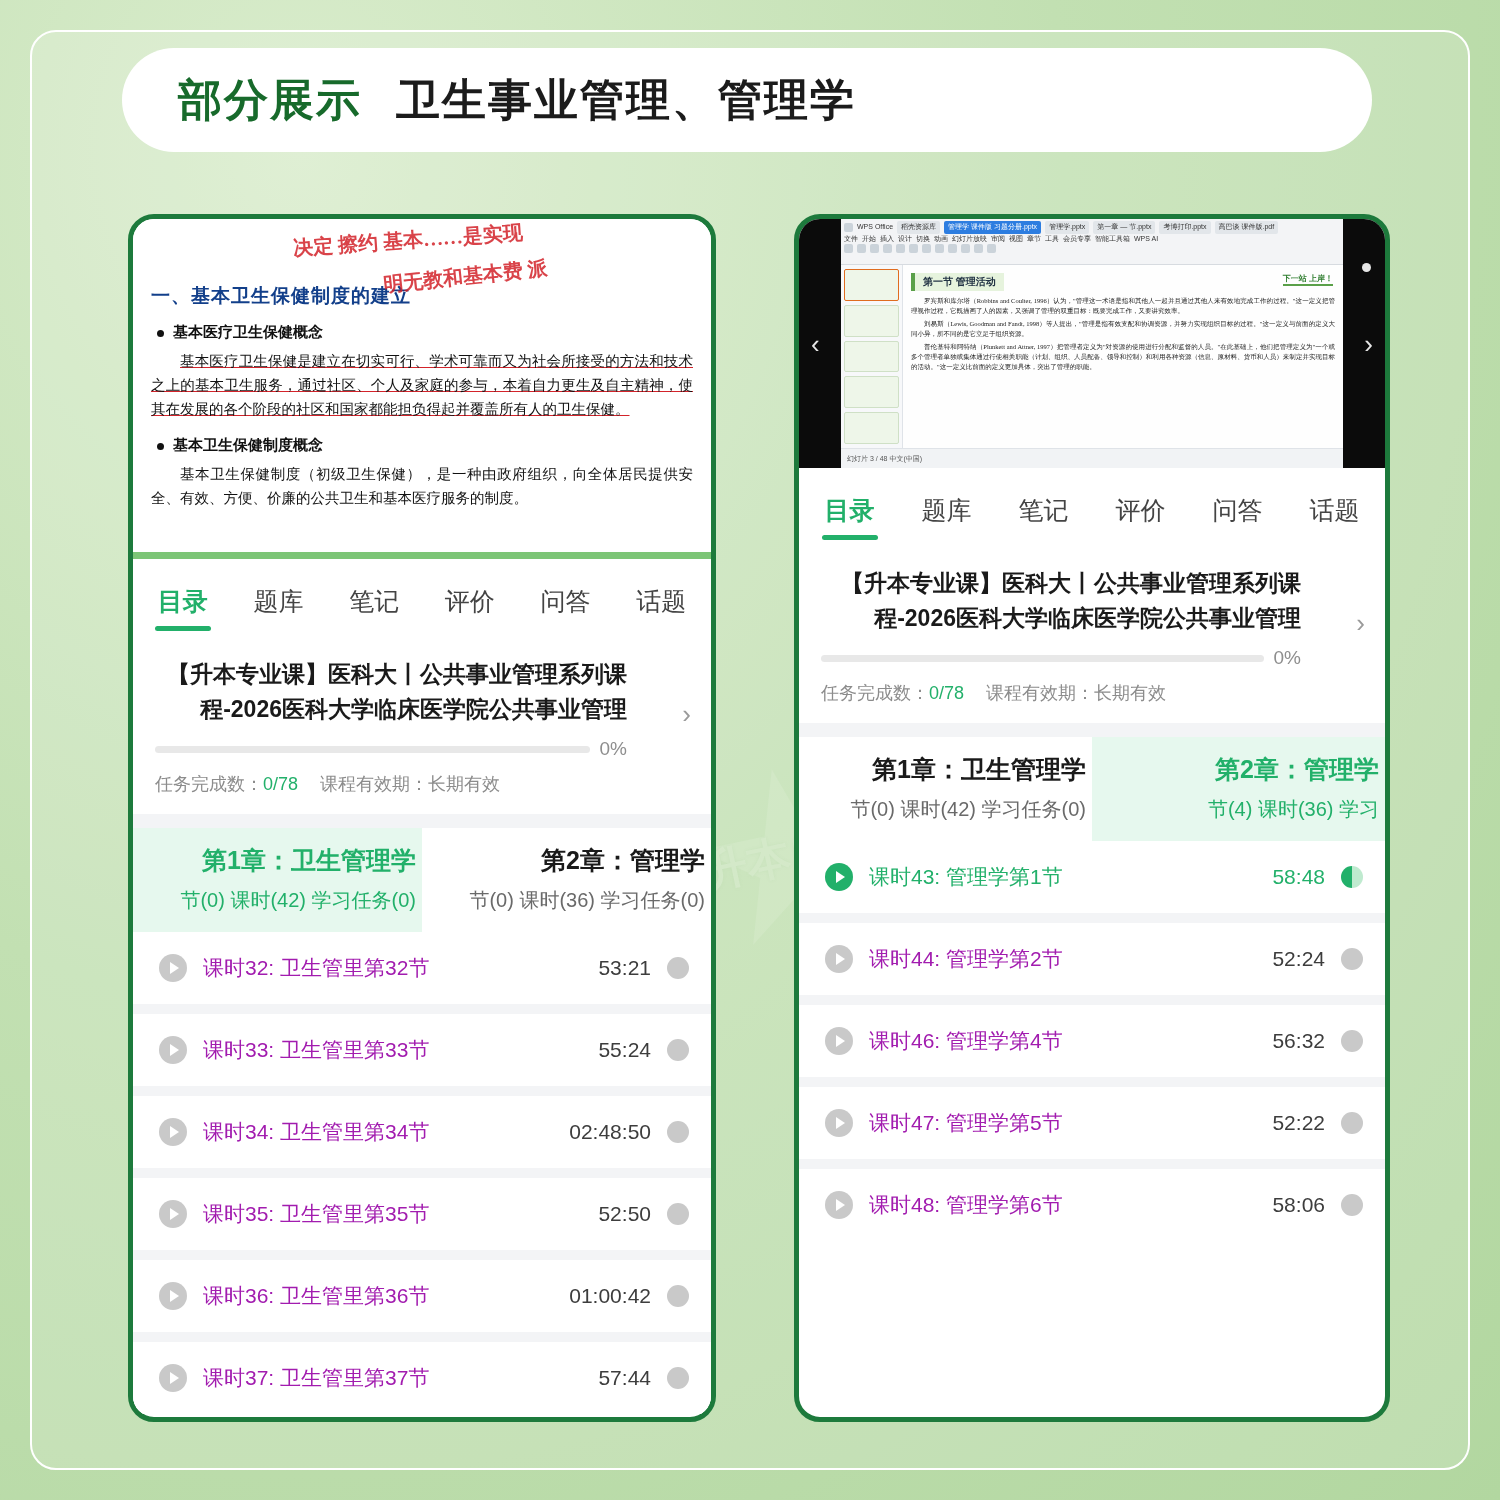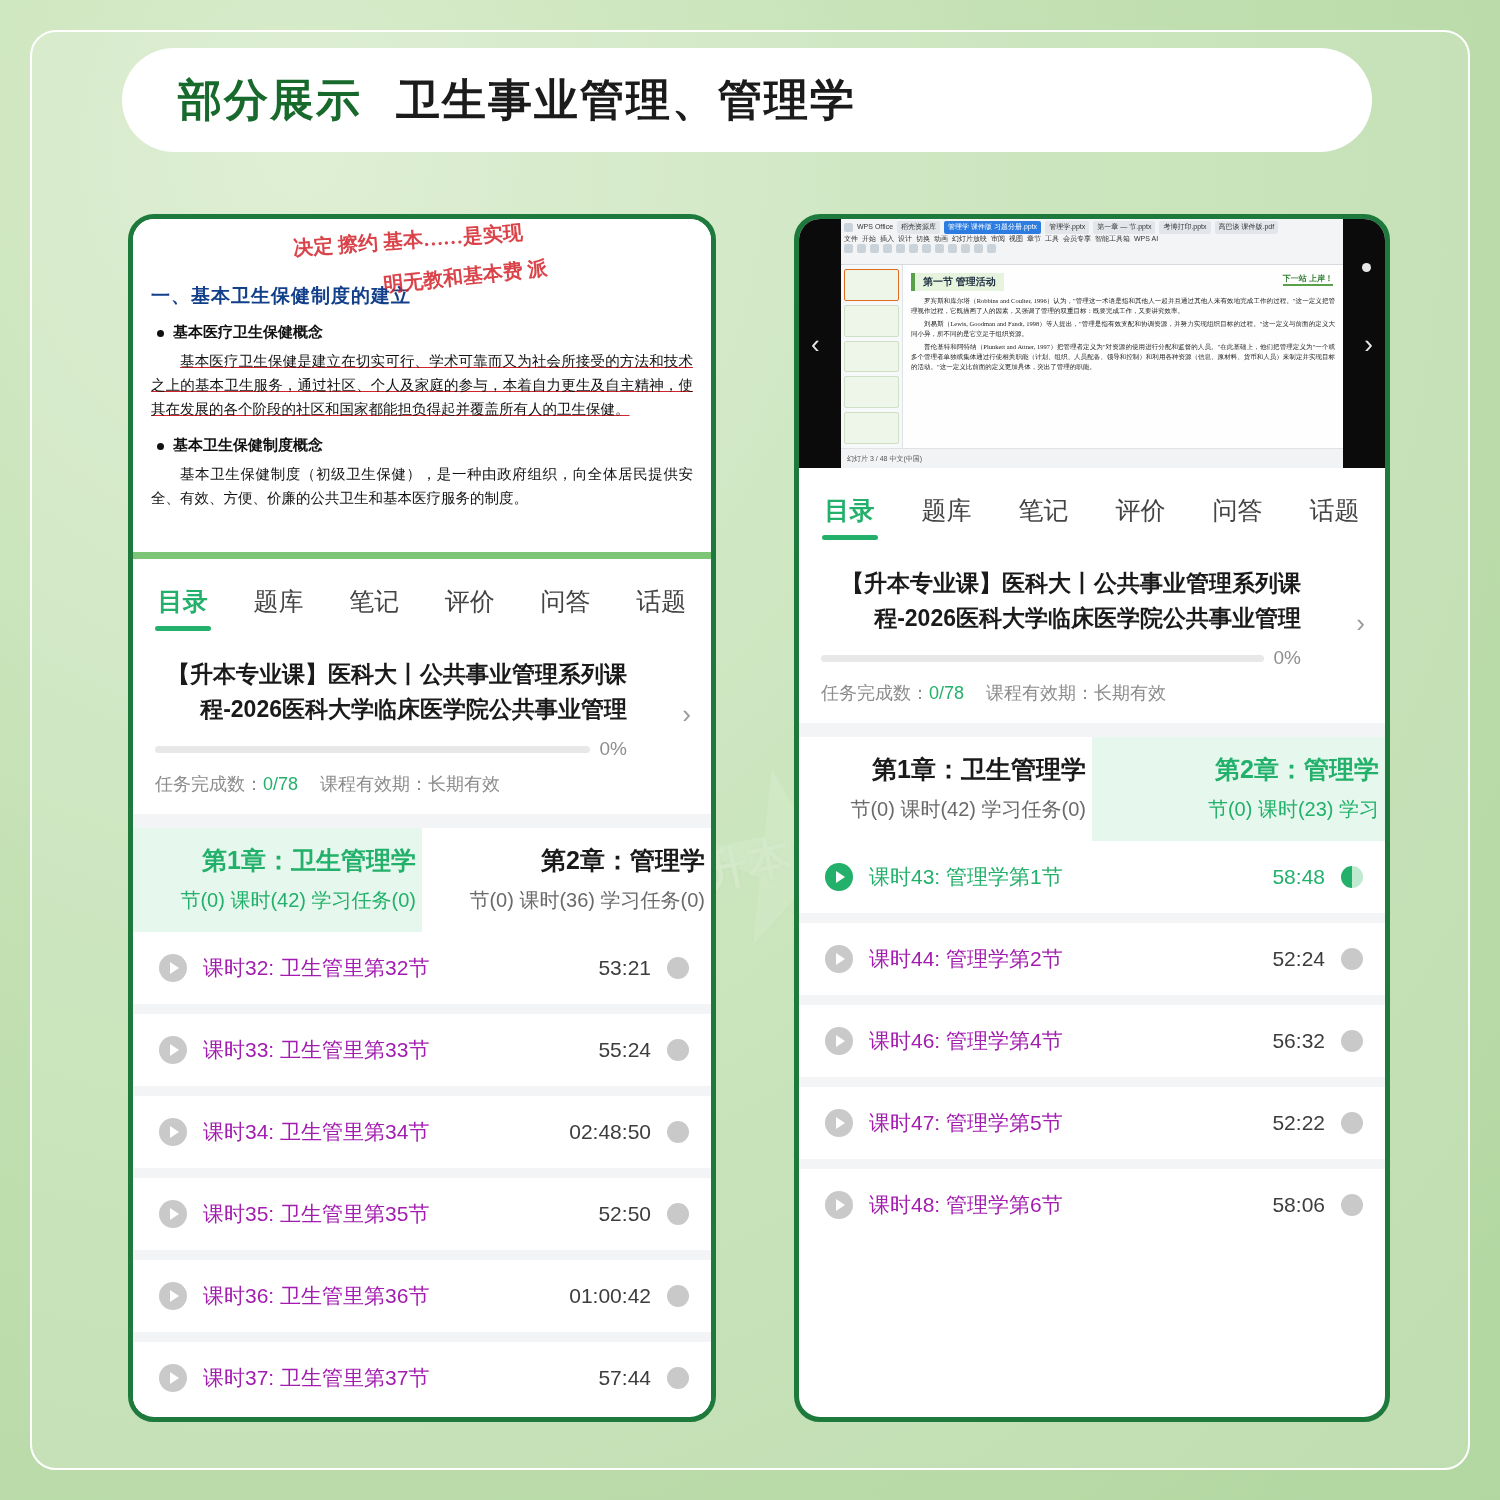--- a/index.html
+++ b/index.html
@@ -591,21 +591,21 @@
 
   <div class="divider-gap"></div>
 
   <div class="chapters">
     <div class="chapter">
       <div class="c-title">第1章：卫生管理学</div>
       <div class="c-sub">节(0) 课时(42) 学习任务(0)</div>
     </div>
     <div class="chapter active">
       <div class="c-title">第2章：管理学</div>
-      <div class="c-sub">节(0) 课时(23) 学习</div>
+      <div class="c-sub">节(4) 课时(36) 学习</div>
     </div>
   </div>
 
   <div class="lessons">
     <div class="lesson active">
       <span class="play-ic"></span>
       <span class="l-name">课时43: 管理学第1节</span>
       <span class="l-time">58:48</span>
       <span class="dot-ic"></span>
     </div>

